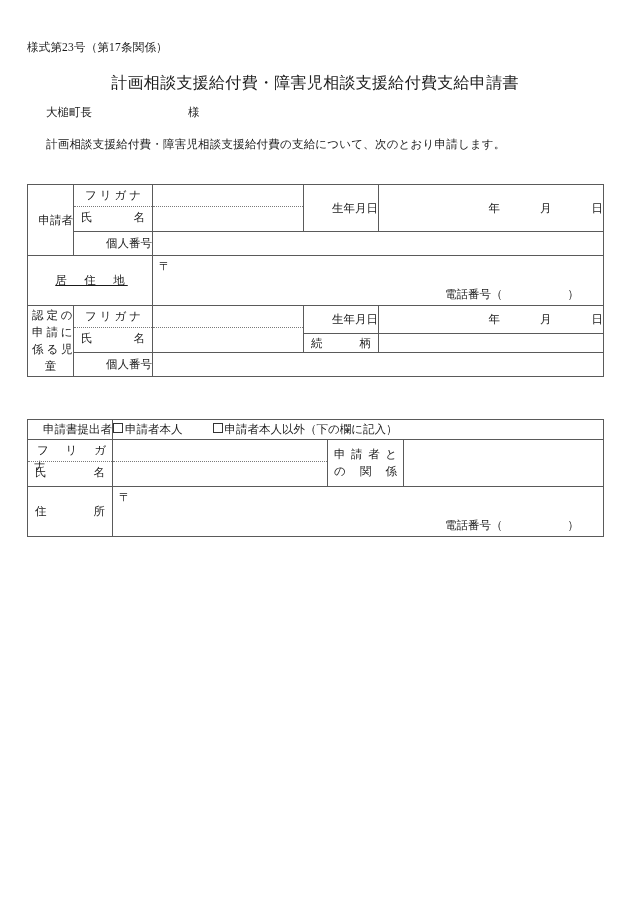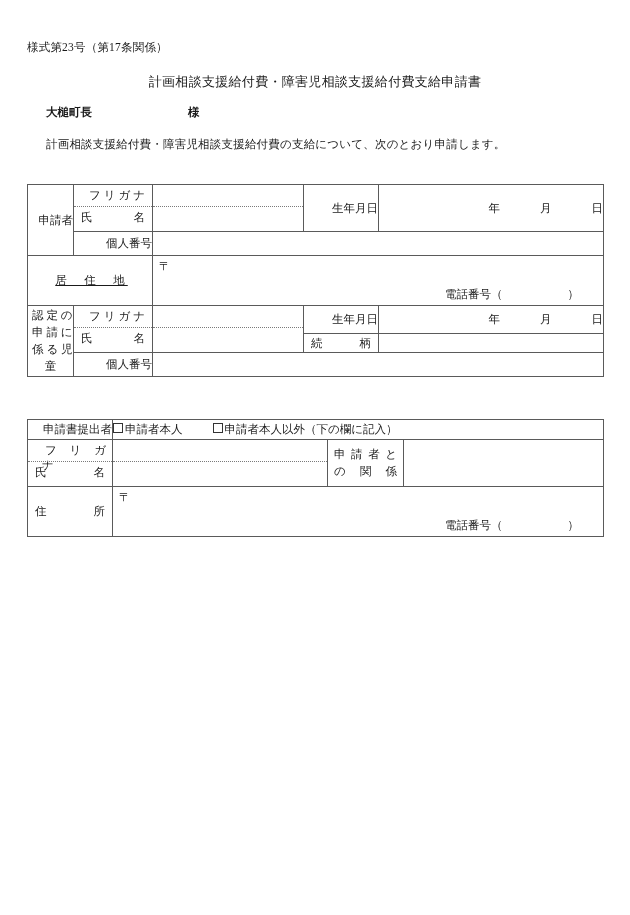--- a/index.html
+++ b/index.html
@@ -32,31 +32,30 @@
     font-size: 11.5px;
     letter-spacing: 0.2px;
     white-space: nowrap;
   }
   .doc-title {
     position: absolute;
     left: 0;
     top: 73px;
     width: 630px;
     text-align: center;
-    font-size: 13px;
+    font-size: 16px;
     letter-spacing: 0.3px;
     white-space: nowrap;
   }
   .addressee-row {
     position: absolute;
     left: 46px;
     top: 105px;
     font-size: 11.5px;
     white-space: nowrap;
-    font-weight: bold;
   }
   .addressee-row .sama {
     display: inline-block;
     margin-left: 96px;
   }
   .intro {
     position: absolute;
     left: 46px;
     top: 137px;
     font-size: 11.5px;
@@ -141,21 +140,21 @@
   .dotted-split {
     position: absolute;
     left: 0;
     right: 0;
     top: 21px;
     border-top: 1px dotted #7a7a7a;
   }
   .td-name-label { position: relative; }
   .td-name-label .furi {
     position: absolute;
-    left: 8px; right: 0;
+    left: 0; right: 0;
     top: 3px;
     text-align: center;
     letter-spacing: 3px;
     text-indent: 3px;
     font-family: Liberation Mono, monospace;
   }
   .td-name-label .shimei {
     position: absolute;
     left: 0; right: 0;
     bottom: 6px;

